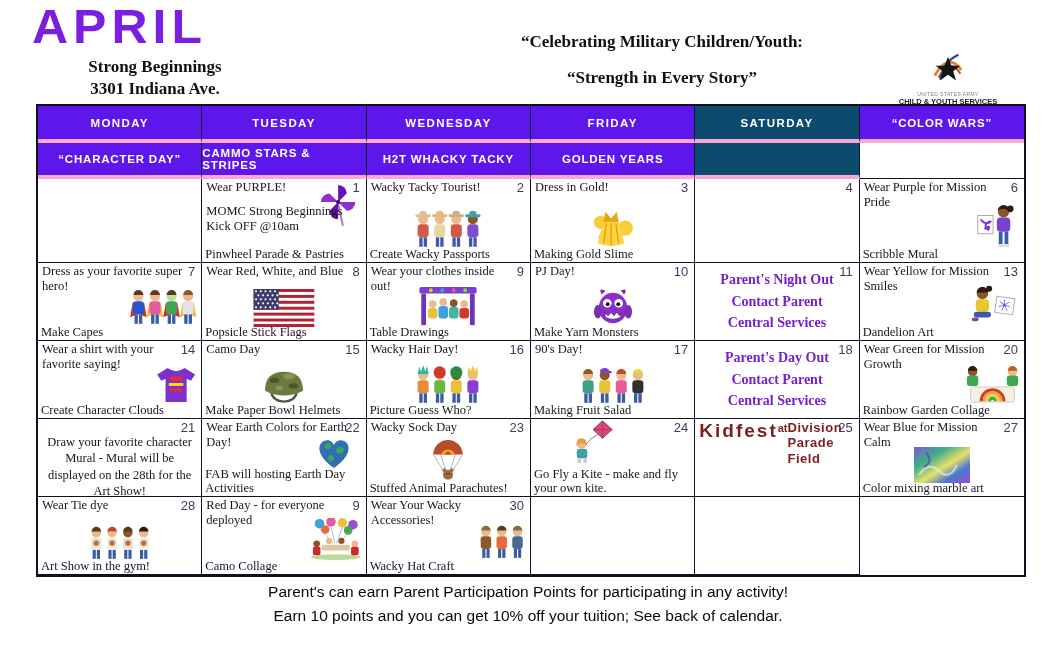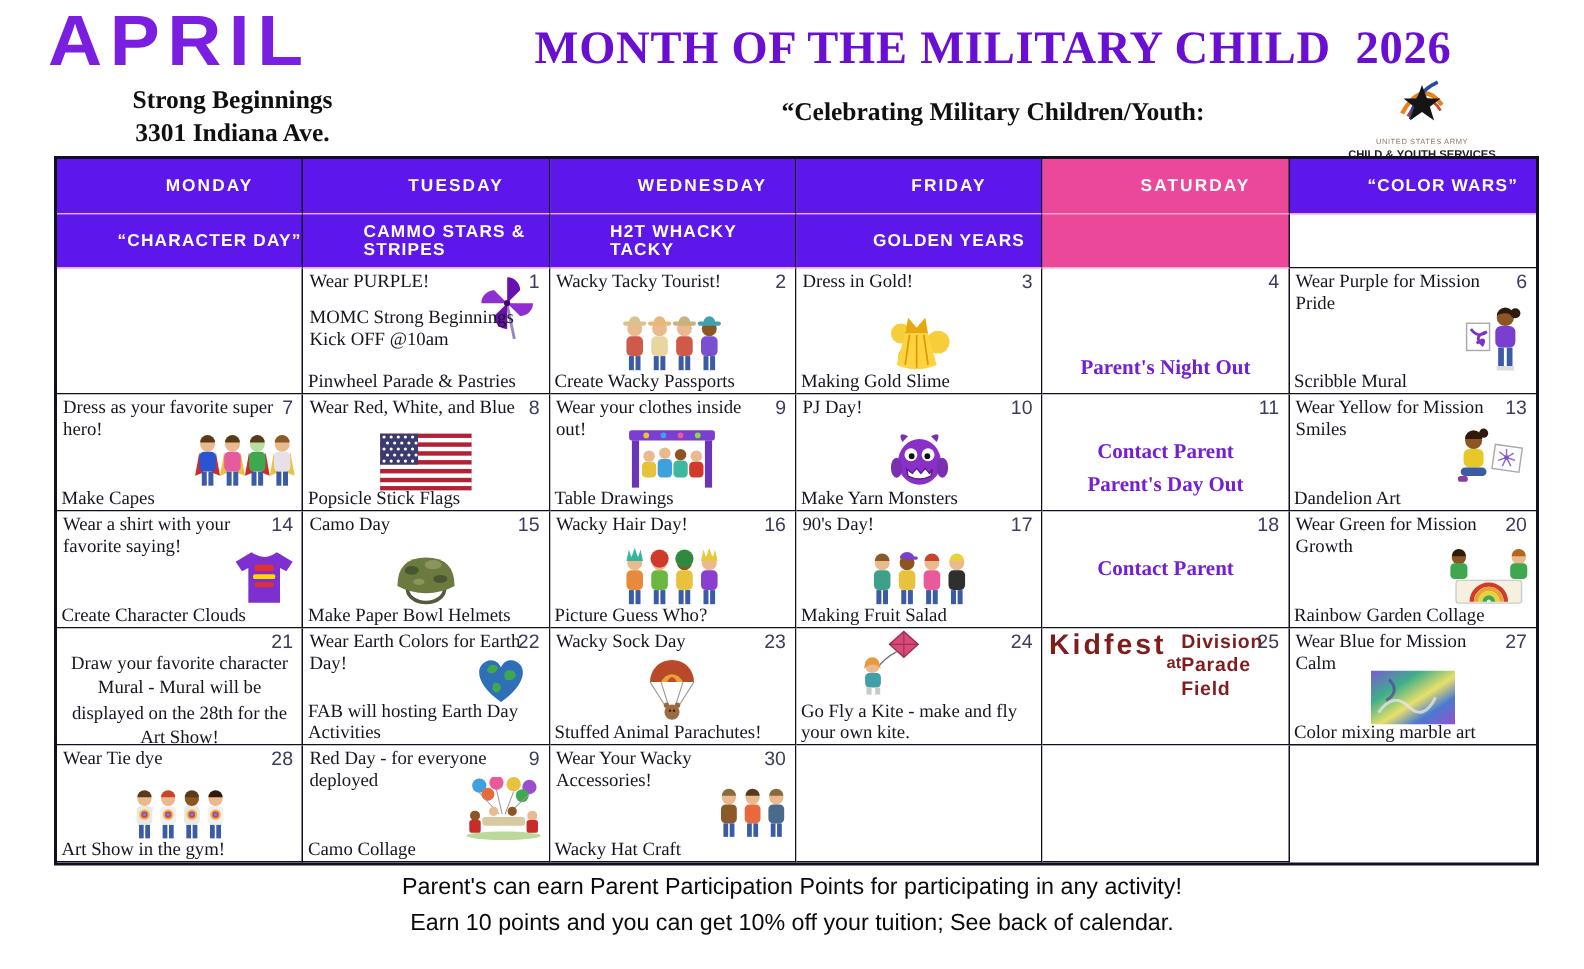--- a/index.html
+++ b/index.html
@@ -18,60 +18,59 @@
   .hdr-logo{position:absolute;right:52px;top:50px;width:112px;text-align:center;line-height:1;}
   .logo-t1{font-size:5px;color:#8a7a6a;letter-spacing:.4px;margin-top:1px;font-family:"Liberation Sans",sans-serif;}
   .logo-t2{font-size:7.5px;font-weight:700;color:#1c1c1c;font-family:"Liberation Sans",sans-serif;margin-top:1px;}
 
   
   .grid{position:absolute;left:36px;top:104px;width:986px;display:grid;
         grid-template-columns:repeat(6,1fr);grid-template-rows:37px 36px 84px 78px 78px 78px 78px;
         border:2px solid #101020;background:#fff;}
   .dh,.th{background:#5e17eb;color:#fff;display:flex;align-items:center;justify-content:center;
         font-family:"Liberation Sans",sans-serif;font-size:11.5px;letter-spacing:1.4px;font-weight:600;
-        border-right:1.5px solid #15152e;border-bottom:1px solid #f9a8d4;padding-left:40px;}
+        border-right:1.5px solid #15152e;border-bottom:4px solid #f9a8d4;}
   .th{letter-spacing:.8px;font-weight:700;}
-  .satdh,.satth{background:#ec4899;}
+  .satdh,.satth{background:#0c4a6e;}
   .cell{position:relative;background:#fff;border-right:1.4px solid #101020;border-bottom:1.4px solid #101020;
         padding:1px 4px;font-size:12.5px;line-height:1.18;color:#15151f;}
   .grid>*:nth-child(6n){border-right:none;}
   .num{position:absolute;top:1px;right:6px;font-family:"Liberation Sans",sans-serif;font-size:13px;color:#3c3c5e;z-index:3;}
   .top{position:relative;z-index:2;padding-right:14px;}
   .mid{position:relative;z-index:2;margin-top:9px;padding-right:4px;}
   .bot{position:absolute;left:3px;bottom:0;right:2px;z-index:2;}
   .ic{position:absolute;z-index:1;line-height:0;}
   .ic-tr{top:3px;right:8px;}
   .ic-mr{top:16px;right:12px;}
   .ic-r{bottom:14px;right:4px;}
   .ic-c{left:50%;transform:translateX(-50%);bottom:13px;}
   .ic-tc{left:38%;transform:translateX(-50%);top:1px;}
   .pcs{height:100%;display:flex;flex-direction:column;justify-content:center;text-align:center;
-       color:#7420d2;font-weight:700;font-size:14px;line-height:1.55;gap:34px;}
+       color:#7420d2;font-weight:700;font-size:14px;line-height:1.55;}
   .para{padding:14px 1px 0;text-align:center;font-size:12.5px;line-height:1.3;}
   .kf{height:100%;display:flex;flex-direction:row;justify-content:center;text-align:left;
       color:#7f1d1d;font-family:"Liberation Sans",sans-serif;font-weight:800;}
   .kf1{font-size:19px;letter-spacing:2px;}
-  .kf2{font-size:11px;margin:16px 0;}
+  .kf2{font-size:11px;margin:2px 0;}
   .kf3{font-size:13px;letter-spacing:.5px;}
 
   footer{position:absolute;left:0;top:580px;width:100%;text-align:center;
          font-family:"Liberation Sans",sans-serif;font-size:15.5px;color:#0a0a0a;line-height:1.55;}
 </style>
 </head>
 <body>
 
 <div class="page">
   <header>
     <div class="month">APRIL</div>
     <div class="orgs">
       <div>Strong Beginnings</div>
       <div>3301 Indiana Ave.</div>
     </div>
     <div class="hdr-center">
-      <div class="main-title">MONTH OF THE MILITARY CHILD&nbsp; 2026</div>
       <div class="sub">“Celebrating Military Children/Youth:</div>
       <div class="sub">“Strength in Every Story”</div>
     </div>
     <div class="hdr-logo">
       <span>
         <svg viewBox="0 0 40 40" width="38" height="38" style="overflow:visible">
           <path d="M6 27 Q20 2 34 21" stroke="#e8821e" stroke-width="3" fill="none"></path>
           <path d="M10 29 Q22 7 33 25" stroke="#c9452a" stroke-width="2" fill="none"></path>
           <path d="M31 5 Q14 13 12 31" stroke="#2a4a9a" stroke-width="2.5" fill="none"></path>
           <path d="M20 7 L23.5 16.5 L33 16.5 L25.5 22.3 L28.5 32 L20 26 L11.5 32 L14.5 22.3 L7 16.5 L16.5 16.5 Z" fill="#151515"></path>

